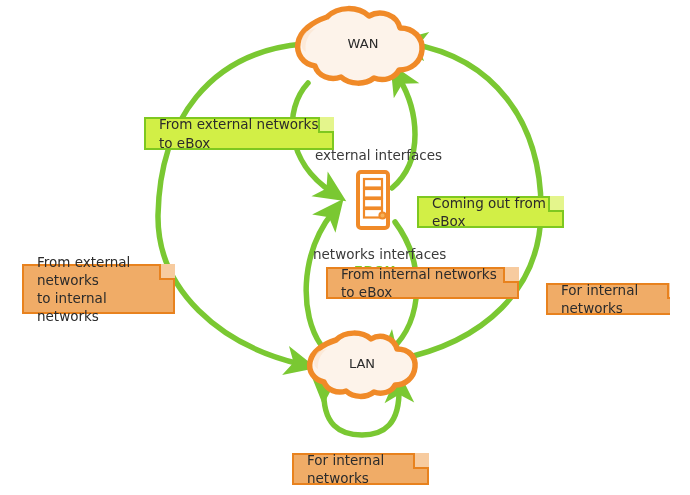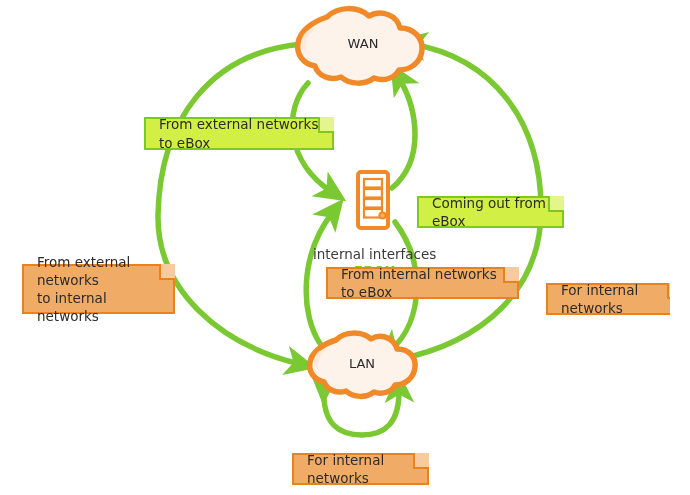--- a/index.html
+++ b/index.html
@@ -160,22 +160,23 @@
       <circle cx="382.5" cy="215.5" r="3.1" fill="#f7b25a" stroke="#f08a28" stroke-width="2"></circle>
     </g>
   </svg>
 
   <div class="cloud-label" style="left:333px; top:36px; width:60px;">WAN</div>
 
   <div class="cloud-label" style="left:332px; top:356px; width:60px;">LAN</div>
 
   <div class="ebox-label" style="left:354px; top:231px;">EBOX</div>
 
-
-  <div class="iface-label" style="left:313px; top:246px;">internal interfaces</div>
+  <div class="iface-label" style="left:315px; top:147px;">external interfaces</div>
+
+  <div class="iface-label" style="left:313px; top:246px;">networks interfaces</div>
 
   <div class="note green" style="left:105px; top:117px; width:190px; height:33px;margin-left:39px;">
     <span class="fold"></span>
     <span class="note-text">From external networks to eBox</span>
   </div>
 
   <div class="note green" style="left:417px; top:196px; width:147px; height:32px;">
     <span class="fold"></span>
     <span class="note-text">Coming out from eBox</span>
   </div>

